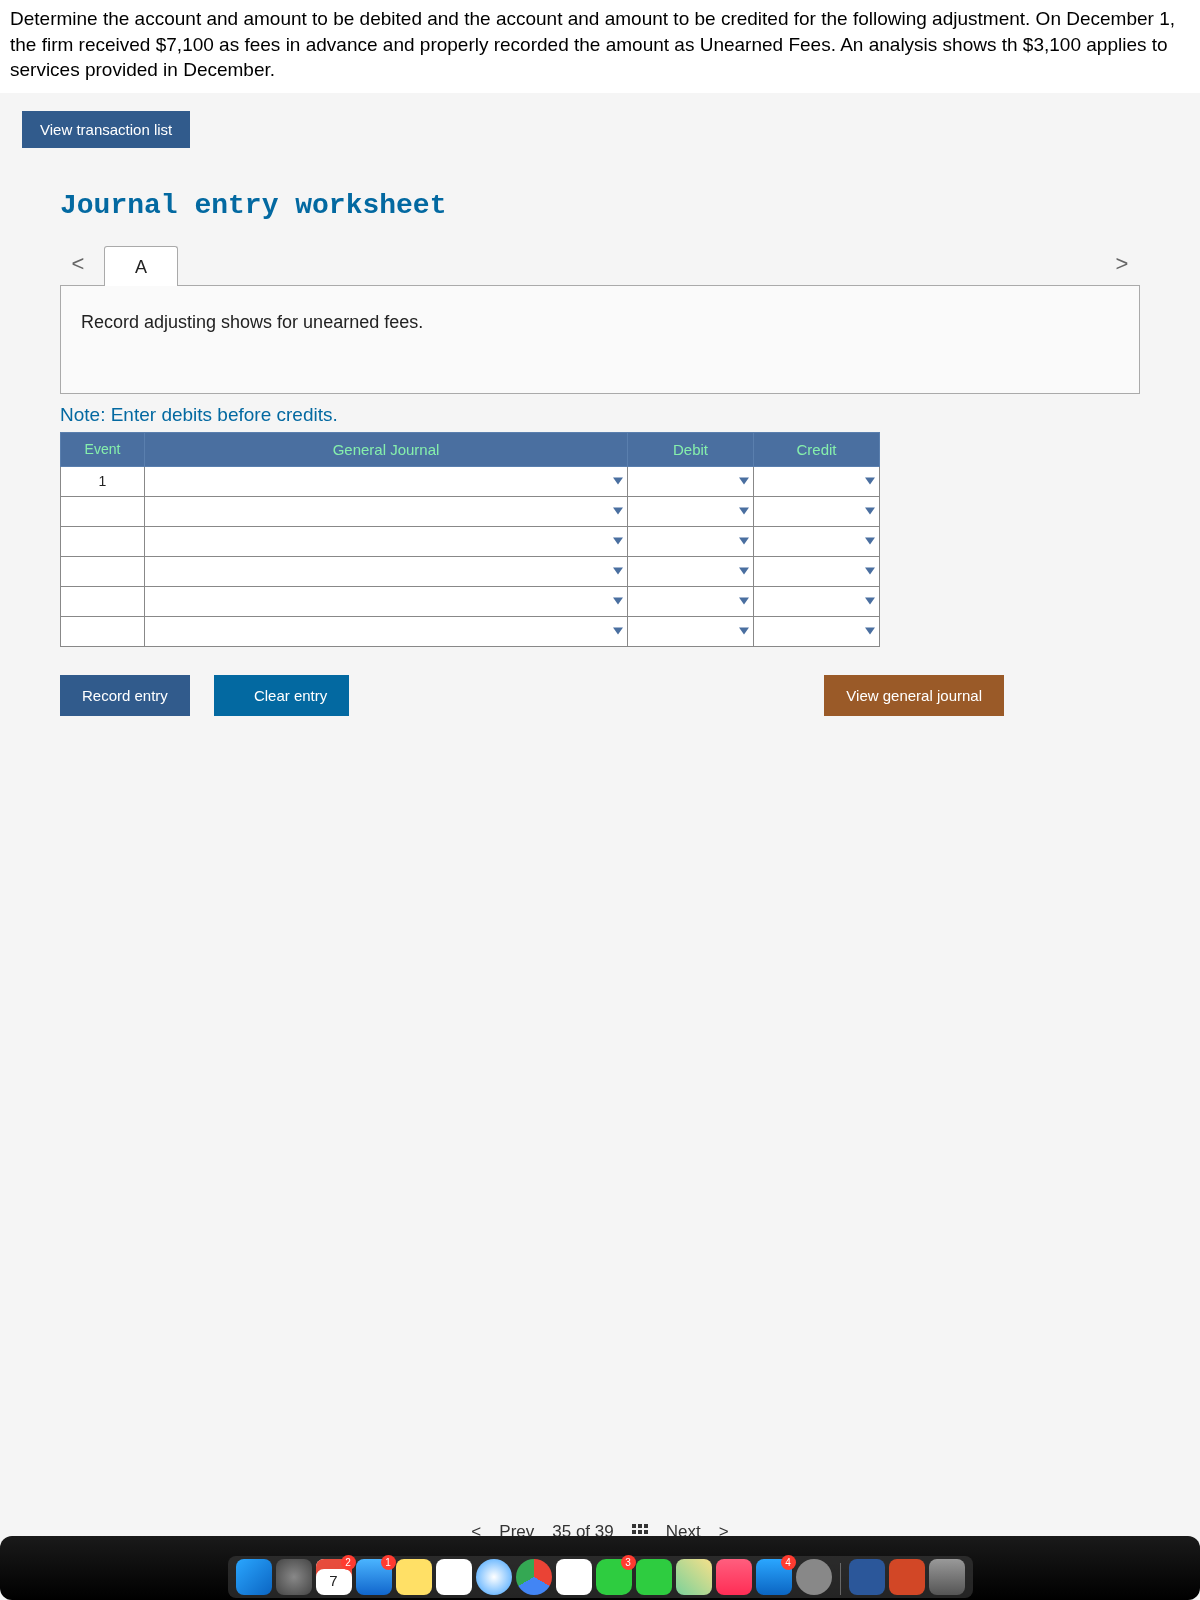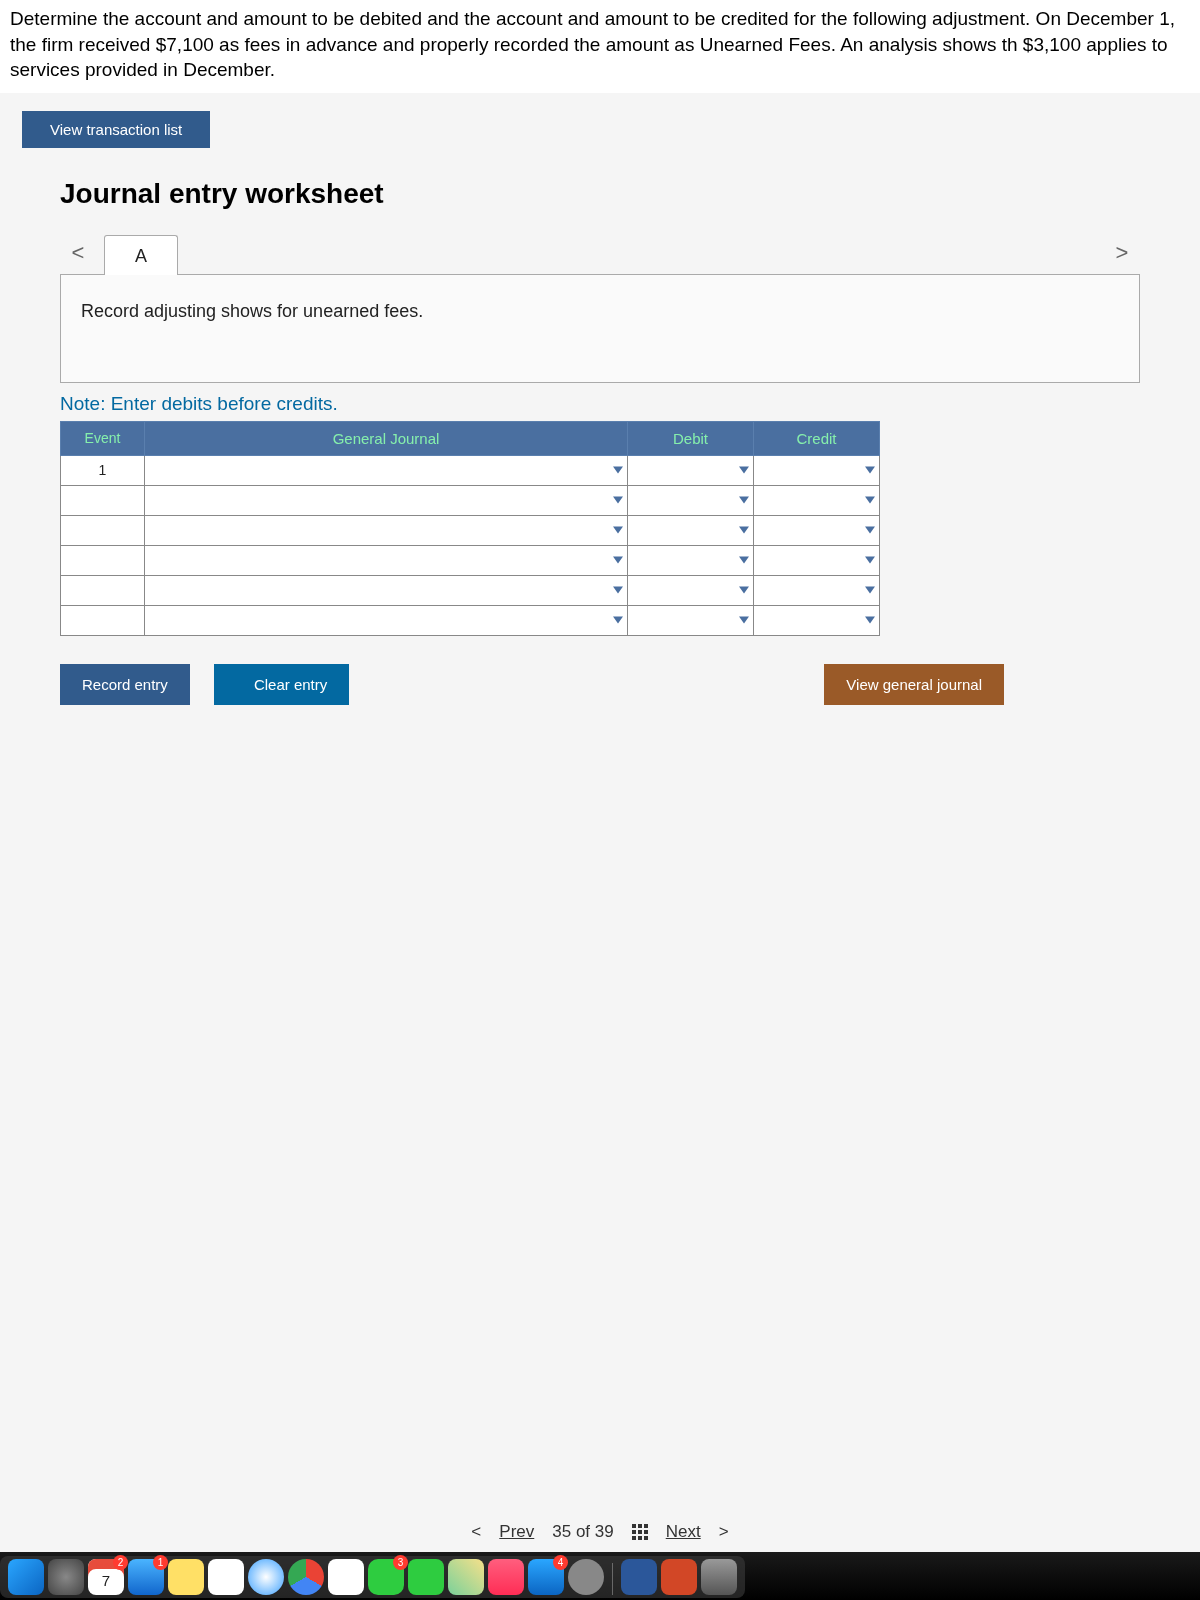--- a/index.html
+++ b/index.html
@@ -16,31 +16,32 @@
     padding: 6px 10px 10px 10px;
     font-size: 19px;
     line-height: 1.35;
     background: #fff;
     color: #000;
   }
   .btn-transaction-list {
     display: inline-block;
     background: #315b8c;
     color: #fff;
-    padding: 10px 28px;
-    margin: 18px 0 0 22px;
+    padding: 10px 18px;
+    margin: 18px 0 12px 22px;
     font-size: 15px;
     border: none;
     cursor: pointer;
   }
   .worksheet-title {
     font-size: 28px;
     font-weight: bold;
     margin: 30px 0 22px 60px;
-    color: #000000;
+    color: #0369a1;
+    font-family: Liberation Mono, monospace;
   }
   .tab-nav {
     display: flex;
     align-items: flex-end;
     margin: 0 60px;
     position: relative;
   }
   .nav-arrow {
     width: 36px;
     height: 42px;
@@ -148,26 +149,27 @@
       linear-gradient(#333,#333), linear-gradient(#333,#333), linear-gradient(#333,#333),
       linear-gradient(#333,#333), linear-gradient(#333,#333), linear-gradient(#333,#333);
     background-size: 4px 4px;
     background-repeat: no-repeat;
     background-position: 0 0, 6px 0, 12px 0, 0 6px, 6px 6px, 12px 6px, 0 12px, 6px 12px, 12px 12px;
   }
   
   .dock-wrap {
     position: absolute;
     bottom: 0; left: 0; right: 0;
-    height: 48px;
+    height: 64px;
     display: flex;
     align-items: flex-end;
-    justify-content: flex-start;
+    justify-content: center;
     background: linear-gradient(#1a1a1a, #000);
     padding-bottom: 2px;
+    border-radius: 12px;
   }
   .dock {
     display: flex;
     gap: 4px;
     align-items: flex-end;
     background: rgba(60,60,60,0.6);
     padding: 3px 8px;
     border-radius: 8px;
   }
   .dock-icon {

